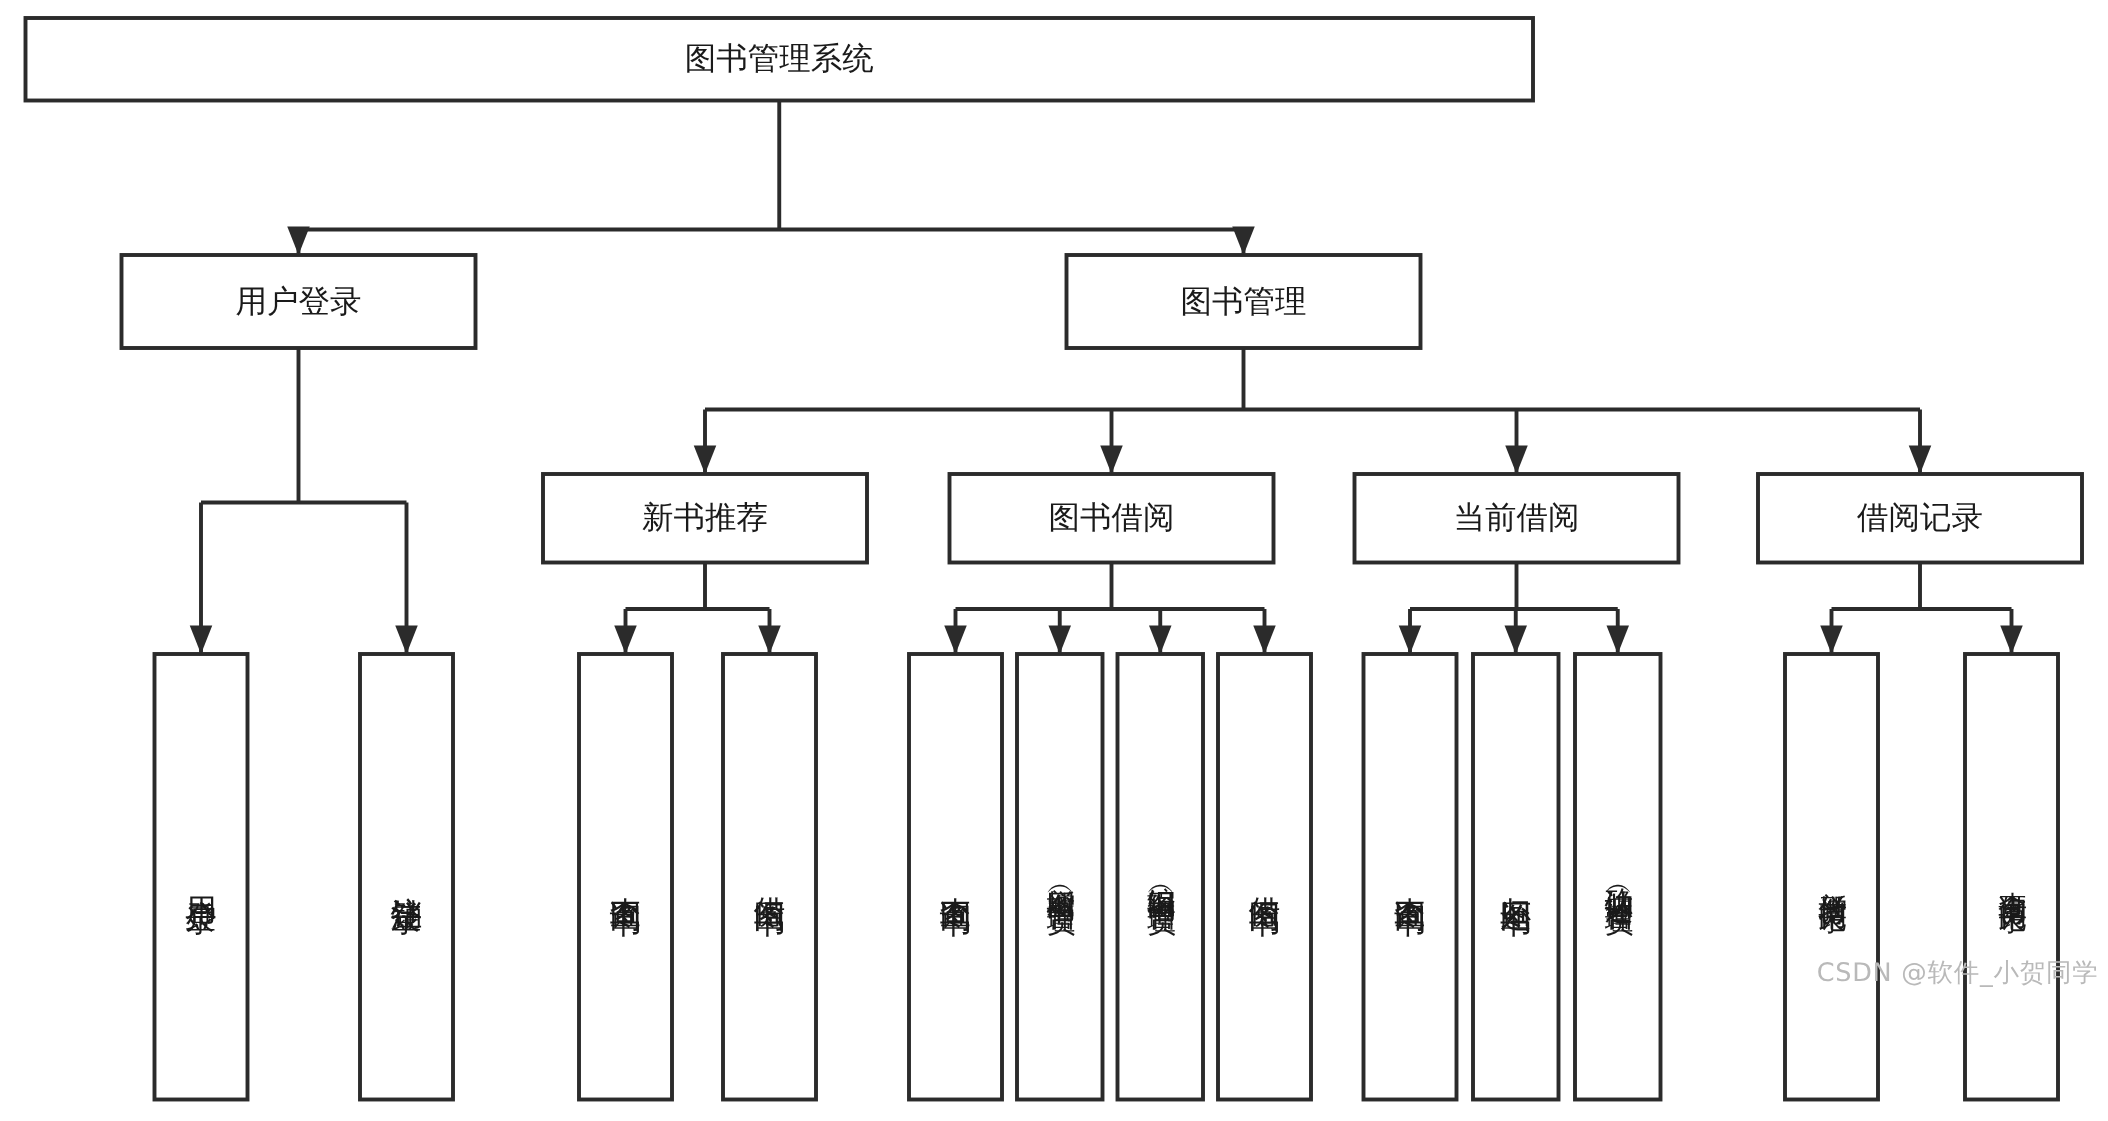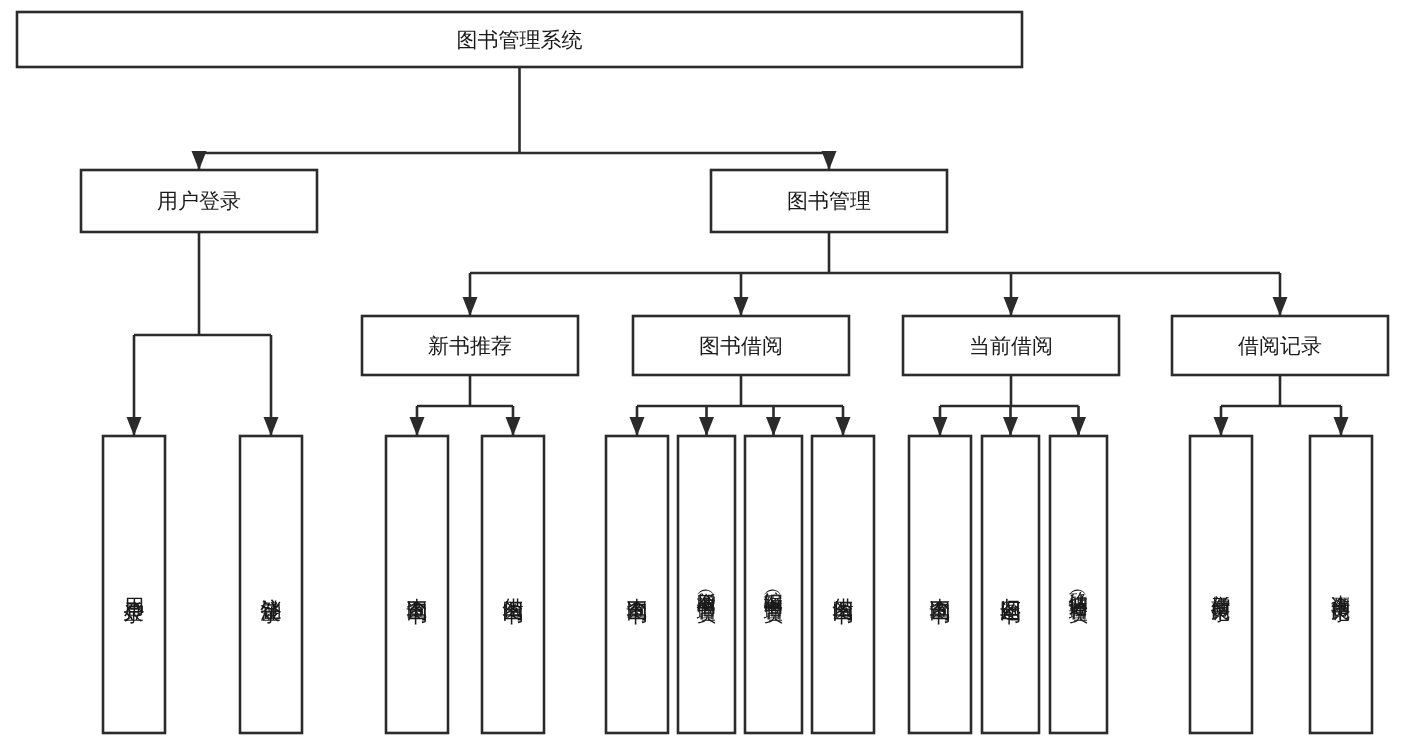--- a/index.html
+++ b/index.html
@@ -206,14 +206,15 @@
         <span class="leaf-label" style="font-size: 19px;">确认归还（管理员）</span>
       </div>
       <div class="leaf-label-wrap" style="left: 1190px; top: 436px; width: 62px; height: 297px;">
         <span class="leaf-label" style="font-size: 19px;">新增借阅记录</span>
       </div>
       <div class="leaf-label-wrap" style="left: 1310px; top: 436px; width: 62px; height: 297px;">
         <span class="leaf-label" style="font-size: 19px;">查询借阅记录</span>
       </div>
     </div>
 
+  <div class="watermark">CSDN @软件_小贺同学</div>
 
 </div>
 
 </body></html>

